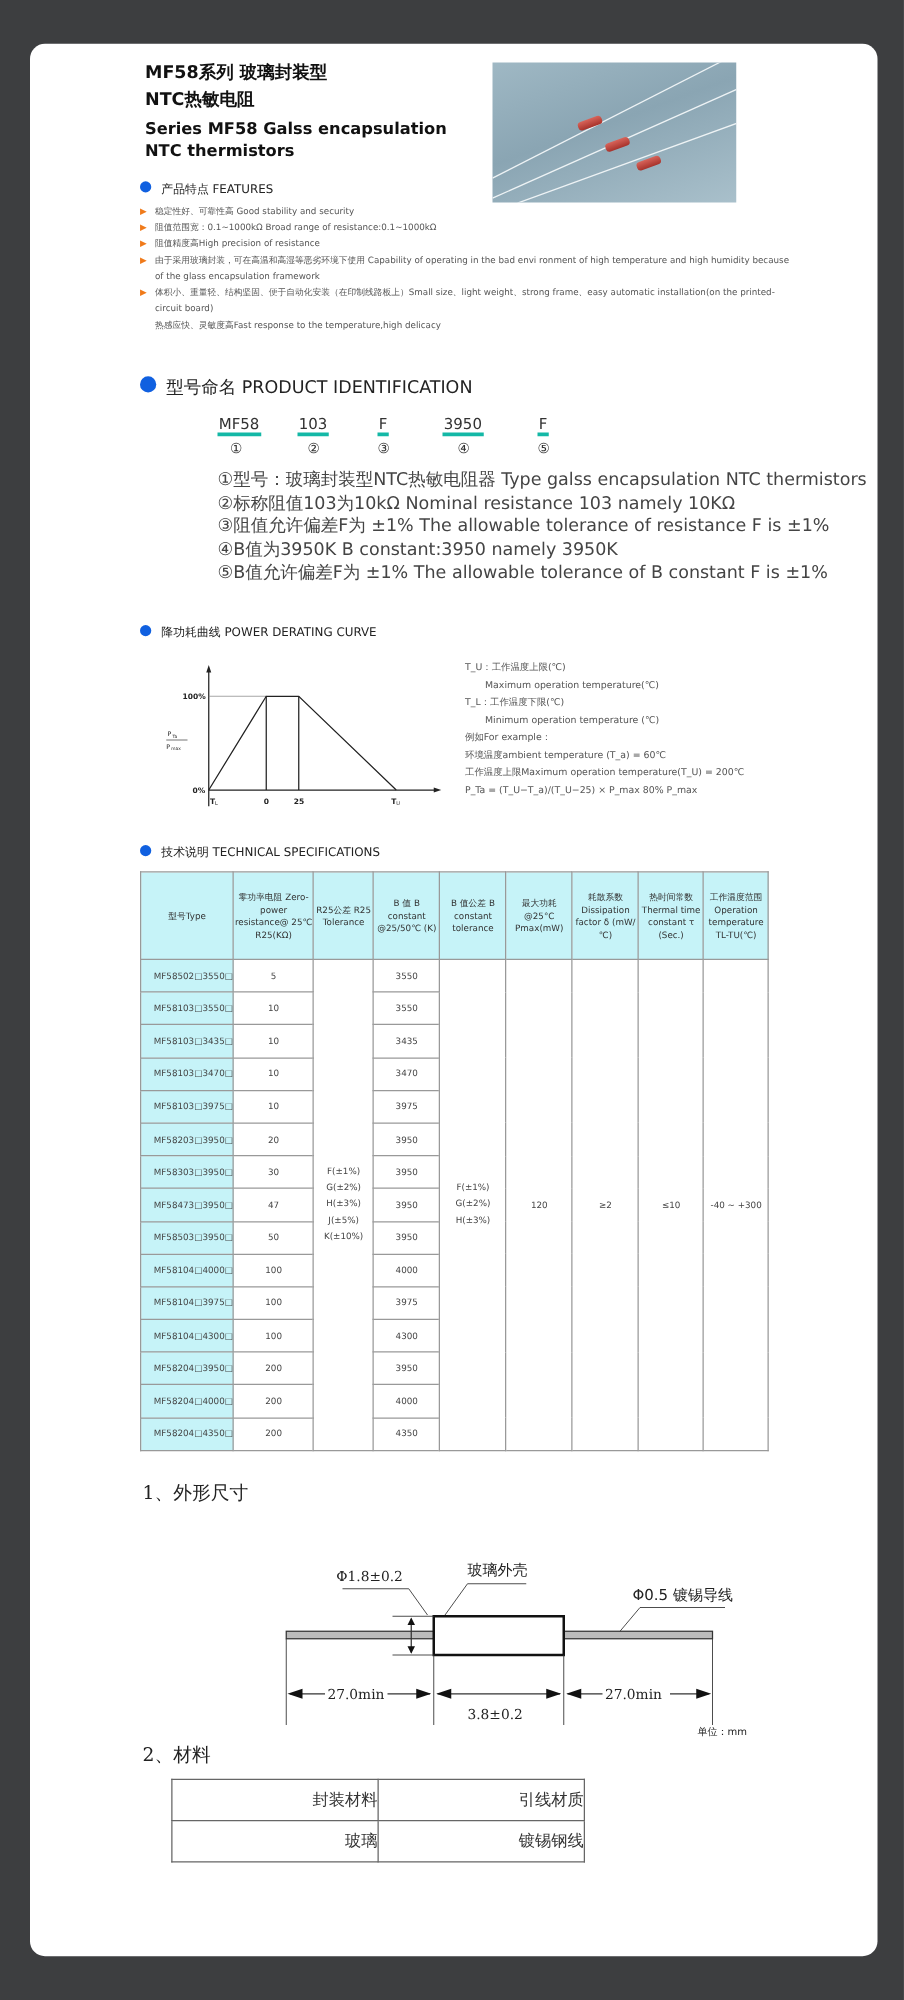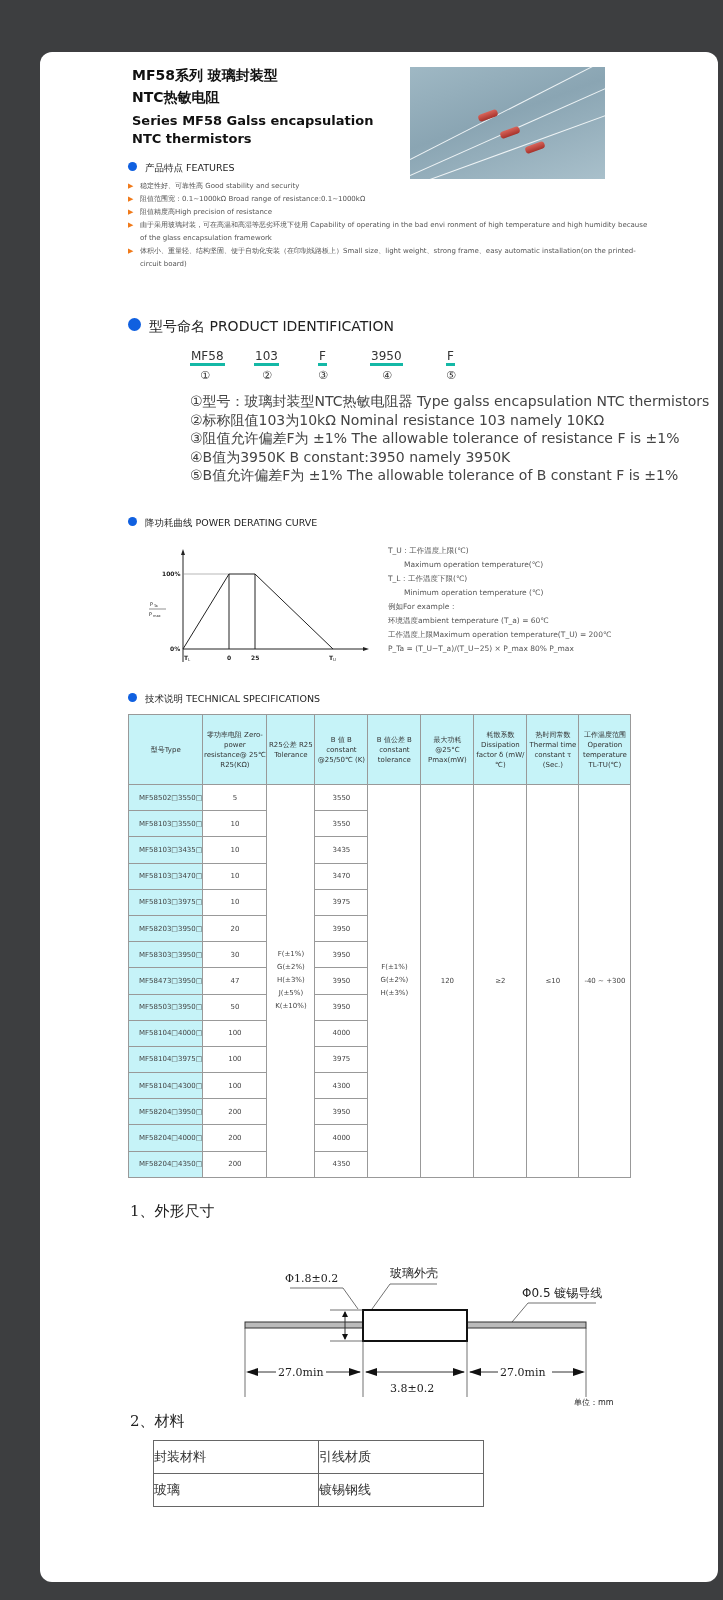--- a/index.html
+++ b/index.html
@@ -1,17 +1,17 @@
 <!DOCTYPE html>
 <html><head>
 <meta charset="utf-8">
 <style>
   * { box-sizing: border-box; margin: 0; padding: 0; }
   html, body { width: 723px; height: 1600px; background: #3d3e40; font-family: "DejaVu Sans", "Liberation Sans", sans-serif; color: #222; }
-  .card { position: absolute; left: 24px; top: 52px; width: 678px; height: 1530px; background: #fff; border-radius: 12px; overflow: hidden; margin-left: 16px; }
+  .card { position: absolute; left: 24px; top: 35px; width: 678px; height: 1530px; background: #fff; border-radius: 12px; overflow: hidden; }
   .abs { position: absolute; }
   .t1 { left: 92px; top: 12px; font-size: 14px; font-weight: bold; line-height: 22px; color: #111; }
   .t2 { left: 92px; top: 60px; font-size: 13px; font-weight: bold; line-height: 18px; color: #111; }
   .photo { left: 370px; top: 15px; width: 195px; height: 112px; background: linear-gradient(160deg,#9fb8c4 0%,#8aa5b3 45%,#a9c0cb 100%); overflow: hidden; }
   .wire { position: absolute; height: 1px; background: #eef3f5; transform-origin: left center; }
   .bead { position: absolute; width: 20px; height: 7px; border-radius: 3px; background: linear-gradient(#d8645a,#a7322b); transform: rotate(-20deg); }
   .sec-head { font-size: 9.5px; color: #222; display: flex; gap: 8px; }
   .dot { width: 9px; height: 9px; border-radius: 50%; background: #1060e0; display: inline-block; }
   .dot.big { width: 13px; height: 13px; }
   .feat { left: 88px; top: 128px; width: 520px; font-size: 7px; color: #555; line-height: 13px; }
@@ -31,21 +31,21 @@
   table.spec { position: absolute; left: 88px; top: 662px; border-collapse: collapse; font-size: 7px; color: #444; }
   table.spec th, table.spec td { border: 1px solid #999; text-align: center; vertical-align: middle; }
   table.spec th { background: #c6f3f8; font-weight: normal; height: 70px; line-height: 10px; color: #333; }
   table.spec td.type { background: #c6f3f8; text-align: left; padding-left: 10px; height: 26.2px; }
   table.spec td.multi { line-height: 13px; }
   .dim-head { left: 90px; top: 1150px; font-size: 15px; font-family: "DejaVu Serif", serif; color: #222; }
   .diagram { left: 200px; top: 1200px; width: 390px; height: 150px; }
   .unit { left: 534px; top: 1345px; font-size: 8px; color: #222; }
   .mat-head { left: 90px; top: 1360px; font-size: 15px; font-family: "DejaVu Serif", serif; color: #222; }
   table.mat { position: absolute; left: 113px; top: 1388px; border-collapse: collapse; font-family: "DejaVu Serif", serif; font-size: 13px; color: #333; }
-  table.mat td { border: 1px solid #666; width: 165px; height: 33px; text-align: left; }
+  table.mat td { border: 1px solid #666; width: 165px; height: 33px; text-align: right; }
 </style>
 </head>
 <body>
 
 <div class="card">
 
   <div class="abs t1">
     <div>MF58系列 玻璃封装型</div>
     <div>NTC热敏电阻</div>
   </div>
@@ -66,20 +66,21 @@
   <div class="abs sec-head" style="left:88px;top:110px;">
     <span class="dot"></span>
     <span>产品特点 FEATURES</span>
   </div>
   <ul class="abs feat">
     <li><span class="arr">▶</span><span>稳定性好、可靠性高 Good stability and security</span></li>
     <li><span class="arr">▶</span><span>阻值范围宽：0.1~1000kΩ Broad range of resistance:0.1~1000kΩ</span></li>
     <li><span class="arr">▶</span><span>阻值精度高High precision of resistance</span></li>
     <li><span class="arr">▶</span><span>由于采用玻璃封装，可在高温和高湿等恶劣环境下使用 Capability of operating in the bad envi ronment of high temperature and high humidity because of the glass encapsulation framework</span></li>
     <li><span class="arr">▶</span><span>体积小、重量轻、结构坚固、便于自动化安装（在印制线路板上）Small size、light weight、strong frame、easy automatic installation(on the printed-circuit board)</span></li>
+    <li><span>热感应快、灵敏度高Fast response to the temperature,high delicacy</span></li>
   </ul>
 
   <div class="abs sec-head pid-head">
     <span class="dot big"></span>
     <span>型号命名 PRODUCT IDENTIFICATION</span>
   </div>
   <div class="abs code-row">
     <div class="code-cell" style="width:64px;text-align:left;"><span class="c">MF58</span><span class="n" style="padding-left:10px">①</span></div>
     <div class="code-cell" style="width:64px;text-align:left;"><span class="c">103</span><span class="n" style="padding-left:8px">②</span></div>
     <div class="code-cell" style="width:52px;text-align:left;"><span class="c">F</span><span class="n">③</span></div>

